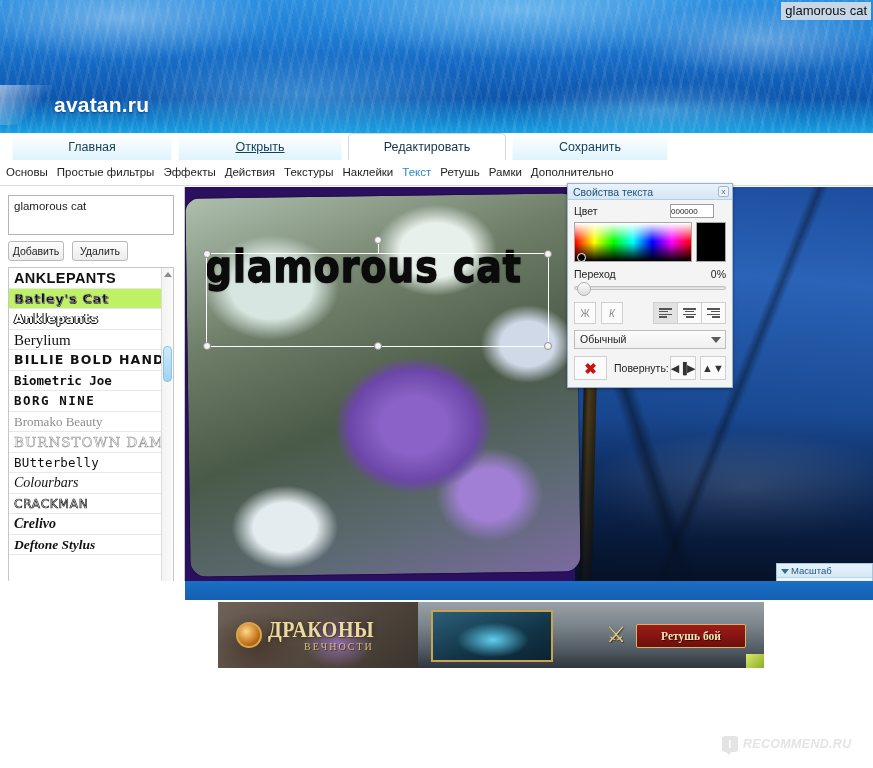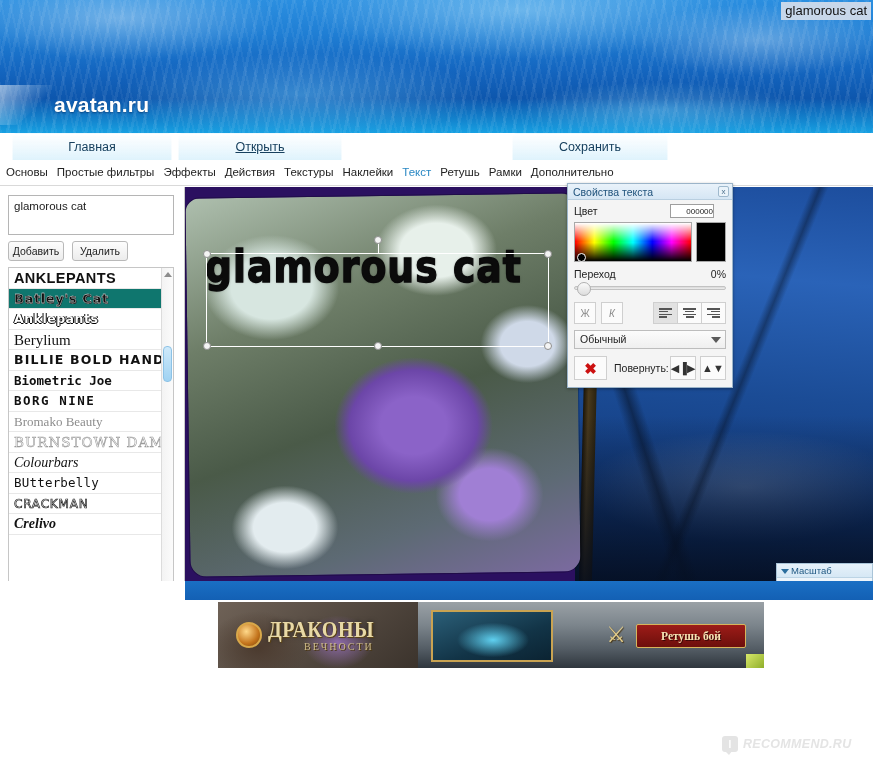--- a/index.html
+++ b/index.html
@@ -120,21 +120,21 @@
   }
   .font-list{
     position:absolute; left:8px; top:80px; width:166px; height:325px;
     border:1px solid #c6c6c6; background:#fff; overflow:hidden;
   }
   .font-item{
     height:20.5px; line-height:20.5px; padding-left:5px;
     border-bottom:1px solid #e8e8e8; font-size:13px; color:#111;
     white-space:nowrap; overflow:hidden; cursor:pointer;
   }
-  .font-item.sel{ background:#0f766e; }
+  .font-item.sel{ background:#bef264; }
   .fs-1{ font-family:"Liberation Sans",sans-serif; font-weight:bold; font-size:14.5px; letter-spacing:.4px; }
   .fs-2{ font-family:"DejaVu Sans",sans-serif; font-weight:bold; font-size:13px; letter-spacing:.6px;
          -webkit-text-stroke:.3px #fff; text-shadow:0 0 1px #000,.6px .6px 0 #333; }
   .fs-3{ font-family:"DejaVu Sans",sans-serif; font-weight:bold; font-size:12.5px; letter-spacing:.5px;
          text-shadow:1px 0 0 #000,-1px 0 0 #000,0 1px 0 #000; color:#fff; }
   .fs-4{ font-family:"Liberation Serif",serif; font-size:15px; }
   .fs-5{ font-family:"DejaVu Sans",sans-serif; font-weight:bold; font-size:12.5px; letter-spacing:1.2px; }
   .fs-6{ font-family:"DejaVu Sans Mono",monospace; font-weight:bold; font-size:12.5px; }
   .fs-7{ font-family:"DejaVu Sans Mono",monospace; font-weight:bold; font-size:12.5px; letter-spacing:1.5px; }
   .fs-8{ font-family:"Liberation Serif",serif; font-size:13px; color:#8d8d8d; }
@@ -259,21 +259,21 @@
   .props-close{
     position:absolute; right:3px; top:2px; width:11px; height:11px;
     border:1px solid #9fb9cd; border-radius:2px; background:#eaf3fa;
     font-size:8px; line-height:10px; text-align:center; color:#4a6f8c; cursor:pointer;
   }
   .props-body{ position:absolute; left:0; top:16px; width:164px; height:187px; background:#f4f4f4; }
   .row-color{ position:absolute; left:6px; top:4px; width:140px; display:flex; align-items:center; justify-content:space-between; }
   .lbl{ font-size:10.5px; color:#222; }
   .hexbox{
     width:44px; height:14px; border:1px solid #9e9e9e; background:#fff;
-    font-size:8px; color:#222; text-align:right; line-height:13px;
+    font-size:8px; color:#222; text-align:left; line-height:13px;
     font-family:"Liberation Sans",sans-serif;
   }
   .spectrum{
     position:absolute; left:6px; top:22px; width:118px; height:40px;
     background:
       linear-gradient(180deg, rgba(255,255,255,1) 0%, rgba(255,255,255,0) 48%, rgba(0,0,0,0) 52%, rgba(0,0,0,1) 100%),
       linear-gradient(90deg,#ff0000,#ffff00,#00ff00,#00ffff,#0000ff,#ff00ff,#ff0000);
     border:1px solid #a8a8a8;
   }
   .spec-dot{
@@ -461,20 +461,21 @@
     <div class="logo-wrap">
       <div class="logo-swoosh"></div>
       <div class="logo-text">avatan.ru</div>
     </div>
   </div>
   <div class="sel-highlight">glamorous cat</div>
 
   <div class="tabs">
     <div class="tab tab-1">Главная</div>
     <div class="tab tab-2">Открыть</div>
+    <div class="tab tab-3 active">Редактировать</div>
     <div class="tab tab-4">Сохранить</div>
   </div>
 
   <div class="subbar">
     <div class="subbar-items">
       <span class="subitem">Основы</span>
       <span class="subitem">Простые фильтры</span>
       <span class="subitem">Эффекты</span>
       <span class="subitem">Действия</span>
       <span class="subitem">Текстуры</span>
@@ -502,24 +503,25 @@
     <div class="font-list">
       <div class="font-item fs-1">ANKLEPANTS</div>
       <div class="font-item fs-2 sel">Batley's Cat</div>
       <div class="font-item fs-3">Anklepants</div>
       <div class="font-item fs-4">Berylium</div>
       <div class="font-item fs-5">BILLIE BOLD HAND</div>
       <div class="font-item fs-6">Biometric Joe</div>
       <div class="font-item fs-7">BORG NINE</div>
       <div class="font-item fs-8">Bromako Beauty</div>
       <div class="font-item fs-9">BURNSTOWN DAM</div>
+      <div class="font-item fs-10">BUtterbelly</div>
       <div class="font-item fs-11">Colourbars</div>
-      <div class="font-item fs-10">BUtterbelly</div>
       <div class="font-item fs-12">CRACKMAN</div>
       <div class="font-item fs-13">Crelivo</div>
+      <div class="font-item fs-14">Deftone Stylus</div>
 
       <div class="list-scroll">
         <div class="sc-arrow sc-up"></div>
         <div class="sc-thumb"></div>
         <div class="sc-arrow sc-dn"></div>
       </div>
     </div>
   </div>
 
   <div class="stage">

